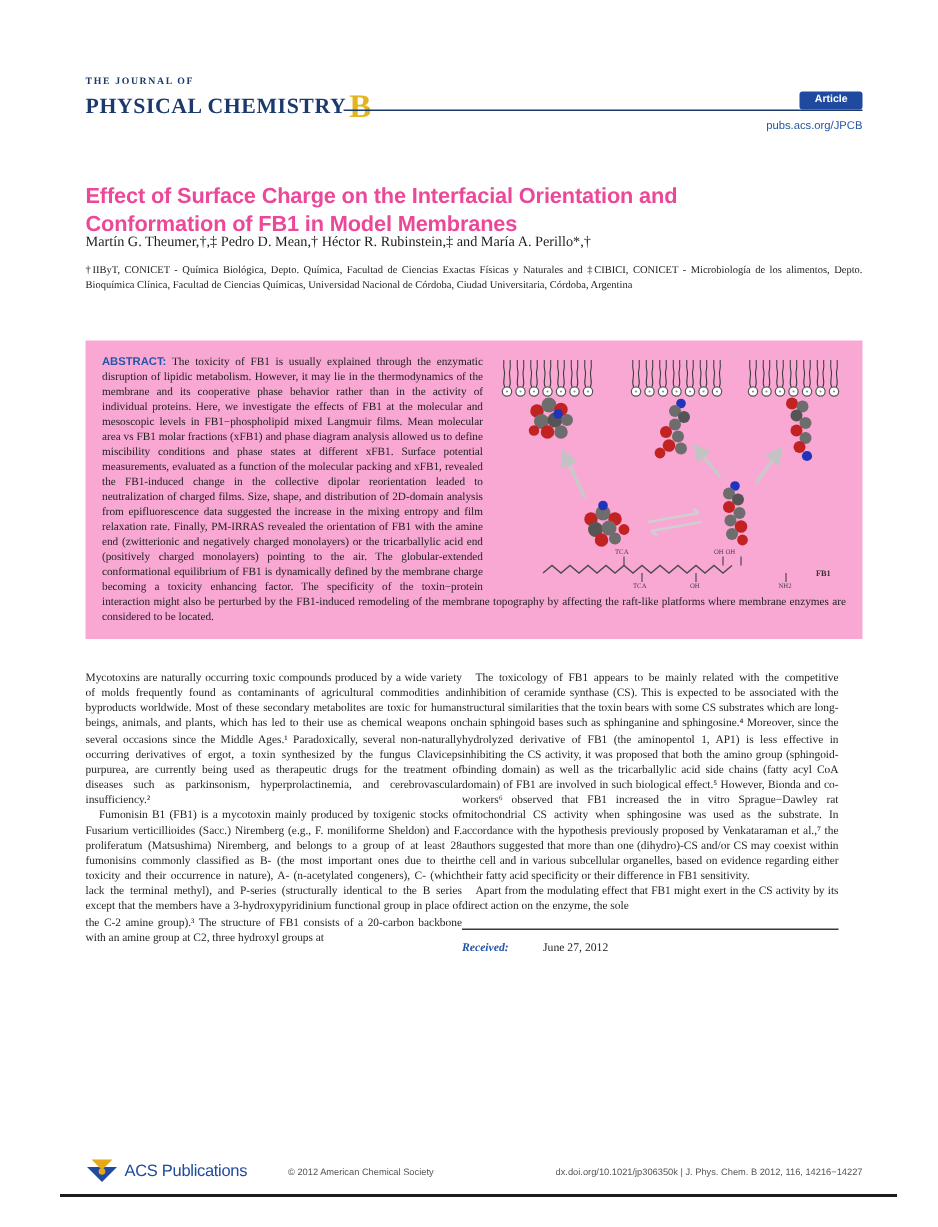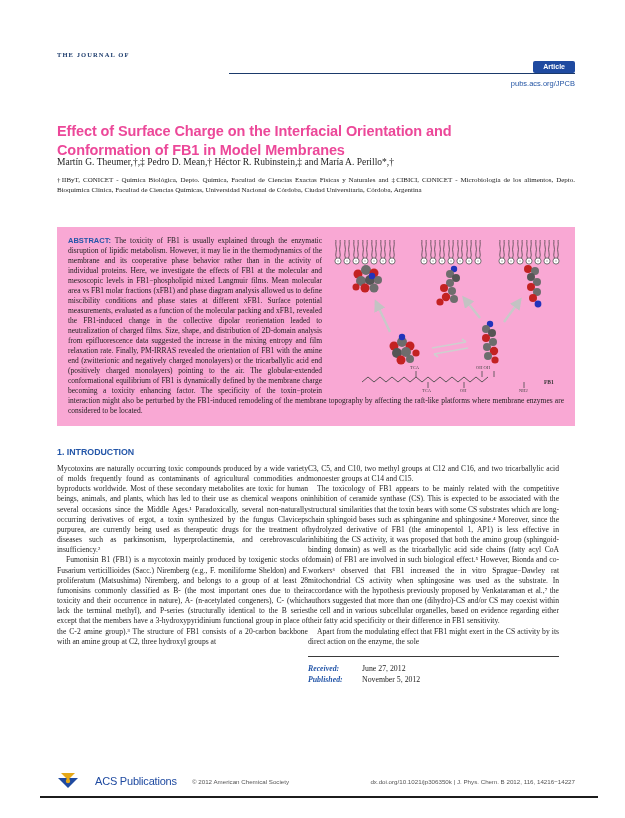--- a/index.html
+++ b/index.html
@@ -43,33 +43,36 @@
   .para.indent { text-indent:9px; }
 
   
   .dates { margin-top:9px; border-top:1.3px solid #3a3a3a; padding-top:6px; }
   .drow { display:flex; font-size:7.8px; line-height:11px; }
   .dlabel { width:54px; color:#2456a8; font-weight:bold; font-style:italic; }
   .dval { color:#1f1f1f; }
 
   
   .footer { position:absolute; top:772px; left:57px; right:50px; height:22px; }
-  .acslogo { position:absolute; left:0; top:0; display:flex; align-items:center; gap:16px; }
+  .acslogo { position:absolute; left:0; top:0; display:flex; align-items:center; gap:4px; }
   .acslogo .logotext { color:#1f4aa0; font-family:"Liberation Sans",sans-serif; font-size:11px; letter-spacing:-0.2px; }
   .copyright { position:absolute; left:135px; top:6px; font-family:"Liberation Sans",sans-serif; font-size:6.2px; color:#555; }
   .pagenum { position:absolute; left:50%; transform:translateX(-50%); top:4px; font-family:"Liberation Sans",sans-serif; font-weight:normal; font-size:8px; color:#222;margin-top:47px; }
   .doi { position:absolute; right:0; top:6px; font-family:"Liberation Sans",sans-serif; font-size:6.2px; color:#555; }
   .bottomrule { position:absolute; left:40px; right:27px; top:796px; border-top:2px solid #1c1c1c; }
 </style>
 </head>
 <body>
 
 <div class="header">
   <div class="jname">
     <div class="l1">THE JOURNAL OF</div>
+    <div>
+      <span class="l2">PHYSICAL CHEMISTRY</span><span class="jletter">B</span>
+    </div>
   </div>
   <div class="hrule"></div>
   <div class="badge">Article</div>
   <div class="site">pubs.acs.org/JPCB</div>
 </div>
 
 <h1 class="title">Effect of Surface Charge on the Interfacial Orientation and Conformation of FB1 in Model Membranes</h1>
 <div class="authors">Martín G. Theumer,†,‡ Pedro D. Mean,† Héctor R. Rubinstein,‡ and María A. Perillo*,†</div>
 <div class="affils">†IIByT, CONICET - Química Biológica, Depto. Química, Facultad de Ciencias Exactas Físicas y Naturales and ‡CIBICI, CONICET - Microbiología de los alimentos, Depto. Bioquímica Clínica, Facultad de Ciencias Químicas, Universidad Nacional de Córdoba, Ciudad Universitaria, Córdoba, Argentina</div>
 
@@ -199,40 +202,34 @@
       <text x="128" y="156" font-size="4.5" fill="#444">OH</text>
       <text x="187" y="156" font-size="4.5" fill="#444">NH2</text>
       <text x="212" y="148" font-size="5.5" font-weight="bold" fill="#333">FB1</text>
     </g>
   </svg>
   <span class="ablabel">ABSTRACT:</span>
   <span>The toxicity of FB1 is usually explained through the enzymatic disruption of lipidic metabolism. However, it may lie in the thermodynamics of the membrane and its cooperative phase behavior rather than in the activity of individual proteins. Here, we investigate the effects of FB1 at the molecular and mesoscopic levels in FB1−phospholipid mixed Langmuir films. Mean molecular area vs FB1 molar fractions (xFB1) and phase diagram analysis allowed us to define miscibility conditions and phase states at different xFB1. Surface potential measurements, evaluated as a function of the molecular packing and xFB1, revealed the FB1-induced change in the collective dipolar reorientation leaded to neutralization of charged films. Size, shape, and distribution of 2D-domain analysis from epifluorescence data suggested the increase in the mixing entropy and film relaxation rate. Finally, PM-IRRAS revealed the orientation of FB1 with the amine end (zwitterionic and negatively charged monolayers) or the tricarballylic acid end (positively charged monolayers) pointing to the air. The globular-extended conformational equilibrium of FB1 is dynamically defined by the membrane charge becoming a toxicity enhancing factor. The specificity of the toxin−protein interaction might also be perturbed by the FB1-induced remodeling of the membrane topography by affecting the raft-like platforms where membrane enzymes are considered to be located.</span>
 </div>
 
 <div class="bodywrap">
-  <h2 class="sechead">1. INTRODUCTION</h2>
   <div class="cols">
     <div class="col">
         <p class="para">Mycotoxins are naturally occurring toxic compounds produced by a wide variety of molds frequently found as contaminants of agricultural commodities and byproducts worldwide. Most of these secondary metabolites are toxic for human beings, animals, and plants, which has led to their use as chemical weapons on several occasions since the Middle Ages.¹ Paradoxically, several non-naturally occurring derivatives of ergot, a toxin synthesized by the fungus Claviceps purpurea, are currently being used as therapeutic drugs for the treatment of diseases such as parkinsonism, hyperprolactinemia, and cerebrovascular insufficiency.²</p>
         <p class="para indent">Fumonisin B1 (FB1) is a mycotoxin mainly produced by toxigenic stocks of Fusarium verticillioides (Sacc.) Niremberg (e.g., F. moniliforme Sheldon) and F. proliferatum (Matsushima) Niremberg, and belongs to a group of at least 28 fumonisins commonly classified as B- (the most important ones due to their toxicity and their occurrence in nature), A- (n-acetylated congeners), C- (which lack the terminal methyl), and P-series (structurally identical to the B series except that the members have a 3-hydroxypyridinium functional group in place of the C-2 amine group).³ The structure of FB1 consists of a 20-carbon backbone with an amine group at C2, three hydroxyl groups at</p>
       </div>
     <div class="col">
       <div>
-          <p class="para">C3, C5, and C10, two methyl groups at C12 and C16, and two tricarballylic acid monoester groups at C14 and C15.</p>
           <p class="para indent">The toxicology of FB1 appears to be mainly related with the competitive inhibition of ceramide synthase (CS). This is expected to be associated with the structural similarities that the toxin bears with some CS substrates which are long-chain sphingoid bases such as sphinganine and sphingosine.⁴ Moreover, since the hydrolyzed derivative of FB1 (the aminopentol 1, AP1) is less effective in inhibiting the CS activity, it was proposed that both the amino group (sphingoid-binding domain) as well as the tricarballylic acid side chains (fatty acyl CoA domain) of FB1 are involved in such biological effect.⁵ However, Bionda and co-workers⁶ observed that FB1 increased the in vitro Sprague−Dawley rat mitochondrial CS activity when sphingosine was used as the substrate. In accordance with the hypothesis previously proposed by Venkataraman et al.,⁷ the authors suggested that more than one (dihydro)-CS and/or CS may coexist within the cell and in various subcellular organelles, based on evidence regarding either their fatty acid specificity or their difference in FB1 sensitivity.</p>
           <p class="para indent">Apart from the modulating effect that FB1 might exert in the CS activity by its direct action on the enzyme, the sole</p>
         </div>
       <div class="dates">
         <div class="drow">
           <span class="dlabel">Received:</span>
           <span class="dval">June 27, 2012</span>
-        </div>
-        <div class="drow">
-          <span class="dlabel">Published:</span>
-          <span class="dval">November 5, 2012</span>
         </div>
       </div>
     </div>
   </div>
 </div>
 
 <div class="footer">
   <div class="acslogo">
     <svg width="22" height="17" viewBox="0 0 22 17">
       <polygon points="1,6 21,6 11,16" fill="#1f4aa0"></polygon>

